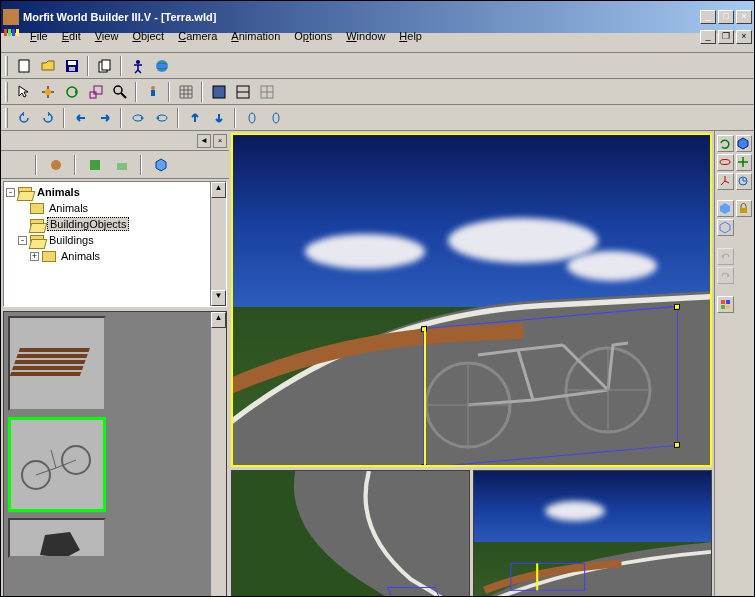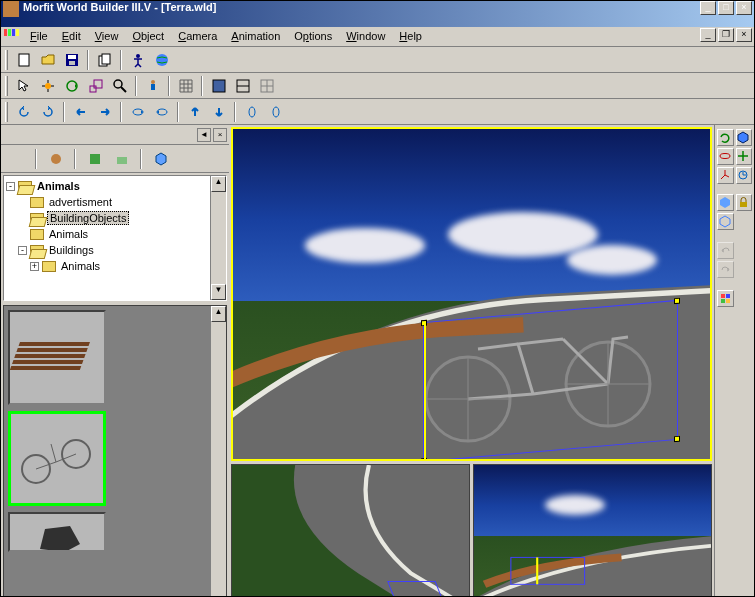--- a/index.html
+++ b/index.html
@@ -1,22 +1,22 @@
 <!DOCTYPE html>
 <html><head>
 <meta charset="utf-8">
 <style>
 * { box-sizing: border-box; margin: 0; padding: 0; font-family: "MS Sans Serif", Tahoma, sans-serif; font-size: 11px; }
 body { background: #d4d0c8; width: 755px; height: 597px; overflow: hidden; border: 1px solid #000; }
-.titlebar { background: linear-gradient(to right, #0a246a, #a6caf0); height: 26px; color: #fff; display: flex; align-items: flex-start; padding: 0 2px; }
+.titlebar { background: linear-gradient(to right, #0a246a, #a6caf0); height: 32px; color: #fff; display: flex; align-items: center; padding: 0 2px; }
 .titlebar .icon { width: 16px; height: 16px; background: #c08040; margin-right: 4px; display: inline-block; }
 .titlebar .title { font-weight: bold; flex: 1; }
 .winbtns { display: flex; gap: 2px; }
 .winbtn { width: 16px; height: 14px; background: #d4d0c8; border: 1px solid #fff; border-right-color: #404040; border-bottom-color: #404040; font-size: 9px; text-align: center; line-height: 11px; font-family: Marlett, sans-serif; cursor: pointer; }
-.menubar { background: #d4d0c8; height: 20px; display: flex; align-items: flex-start; padding: 1px 2px; border-bottom: 1px solid #808080; }
+.menubar { background: #d4d0c8; height: 20px; display: flex; align-items: flex-end; padding: 8px 2px; border-bottom: 1px solid #808080; }
 .menubar .mdi-icon { width:16px; height:16px; margin-right:4px; display:flex; }
 .menubar .mdi-icon div{ width:7px; height:7px; margin:0.5px; }
 .menuitem { padding: 2px 7px; cursor: pointer; }
 .menuitem u { text-decoration: underline; }
 .mdi-btns { margin-left: auto; display:flex; gap:2px; }
 .toolbar { background: #d4d0c8; height: 26px; display: flex; align-items: center; padding: 2px 4px; border-bottom: 1px solid #808080; gap: 1px; }
 .tbtn { width: 23px; height: 22px; border: 1px solid transparent; display: flex; align-items: center; justify-content: center; cursor: pointer; }
 .tsep { width: 2px; height: 20px; border-left: 1px solid #808080; border-right: 1px solid #fff; margin: 0 3px; }
 .grip { width:3px; height:20px; border-left:1px solid #fff; border-right:1px solid #808080; margin-right:3px; }
 svg { display: block; }
@@ -302,33 +302,27 @@
       <div class="tree-inner">
         <div class="tree-item">
           <span class="tree-toggle">-</span>
           <span class="folder-icon open"></span>
           <span class="tree-label bold">Animals</span>
         </div>
         <div class="tree-item">
             <span class="tree-spacer"></span>
             <span class="tree-spacer"></span>
             <span class="folder-icon"></span>
-            <span class="tree-label">advertisment</span>
+            <span class="tree-label">Animals</span>
           </div>
         <div class="tree-item">
             <span class="tree-spacer"></span>
             <span class="tree-spacer"></span>
             <span class="folder-icon open"></span>
             <span class="tree-label sel">BuildingObjects</span>
-          </div>
-        <div class="tree-item">
-            <span class="tree-spacer"></span>
-            <span class="tree-spacer"></span>
-            <span class="folder-icon"></span>
-            <span class="tree-label">Animals</span>
           </div>
         <div class="tree-item">
             <span class="tree-spacer"></span>
             <span class="tree-toggle">-</span>
             <span class="folder-icon open"></span>
             <span class="tree-label">Buildings</span>
           </div>
         <div class="tree-item">
             <span class="tree-spacer"></span>
             <span class="tree-spacer"></span>

